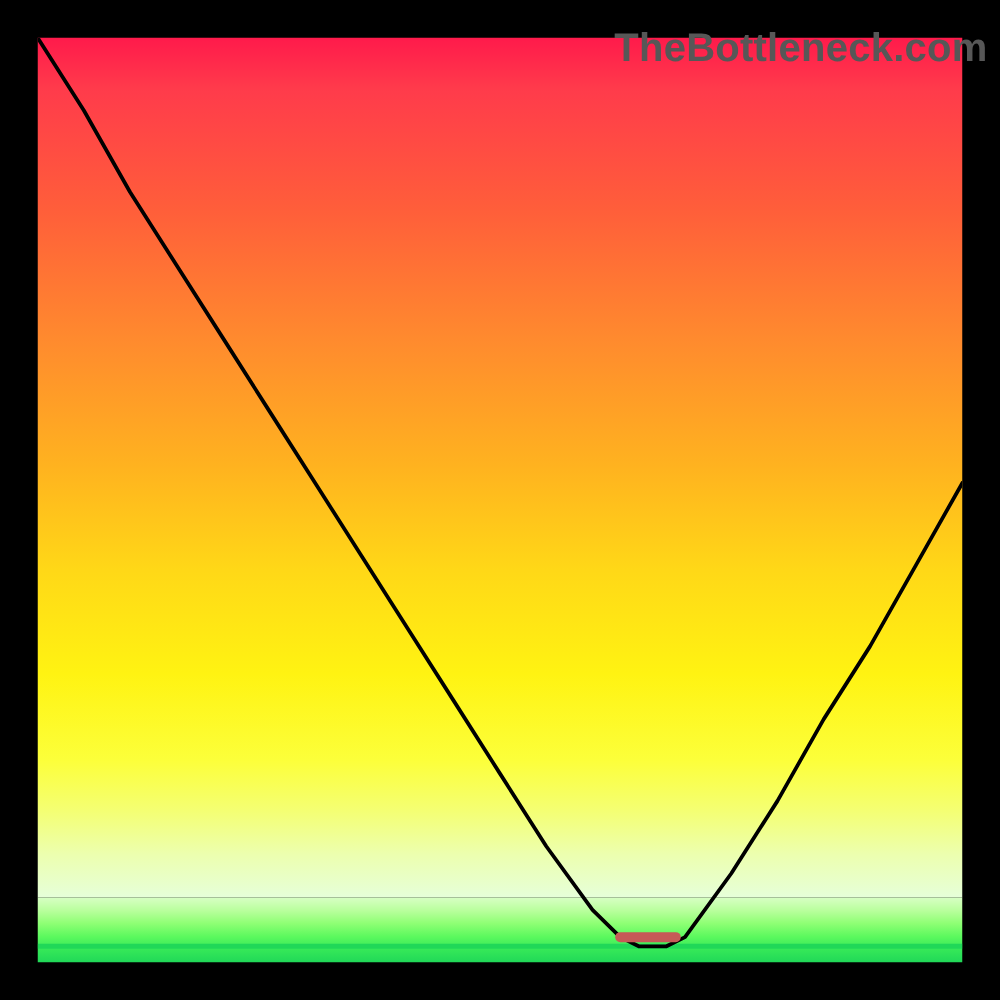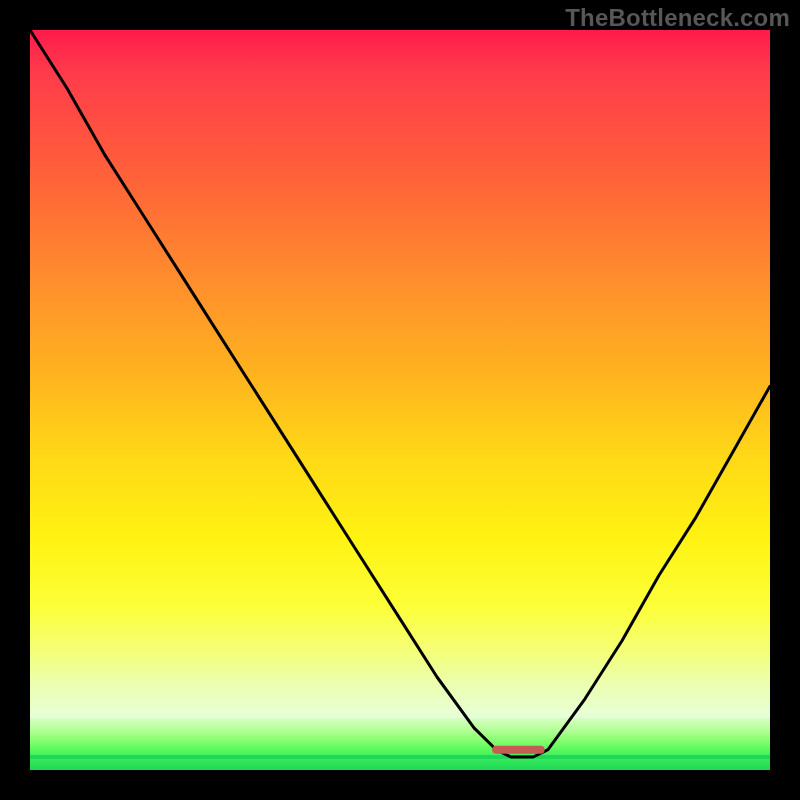--- a/index.html
+++ b/index.html
@@ -11,24 +11,24 @@
     overflow: hidden;
     font-family: Arial, Helvetica, sans-serif;
   }
   .stage {
     position: relative;
     width: 800px;
     height: 800px;
   }
   .watermark {
     position: absolute;
-    top: 4px;
+    top: 20px;
     right: 10px;
     color: #575757;
-    font-size: 24px;
+    font-size: 32px;
     font-weight: 600;
     letter-spacing: 0.2px;
     z-index: 10;
   }
   .plot-frame {
     position: absolute;
     left: 30px;
     top: 30px;
     width: 740px;
     height: 740px;

